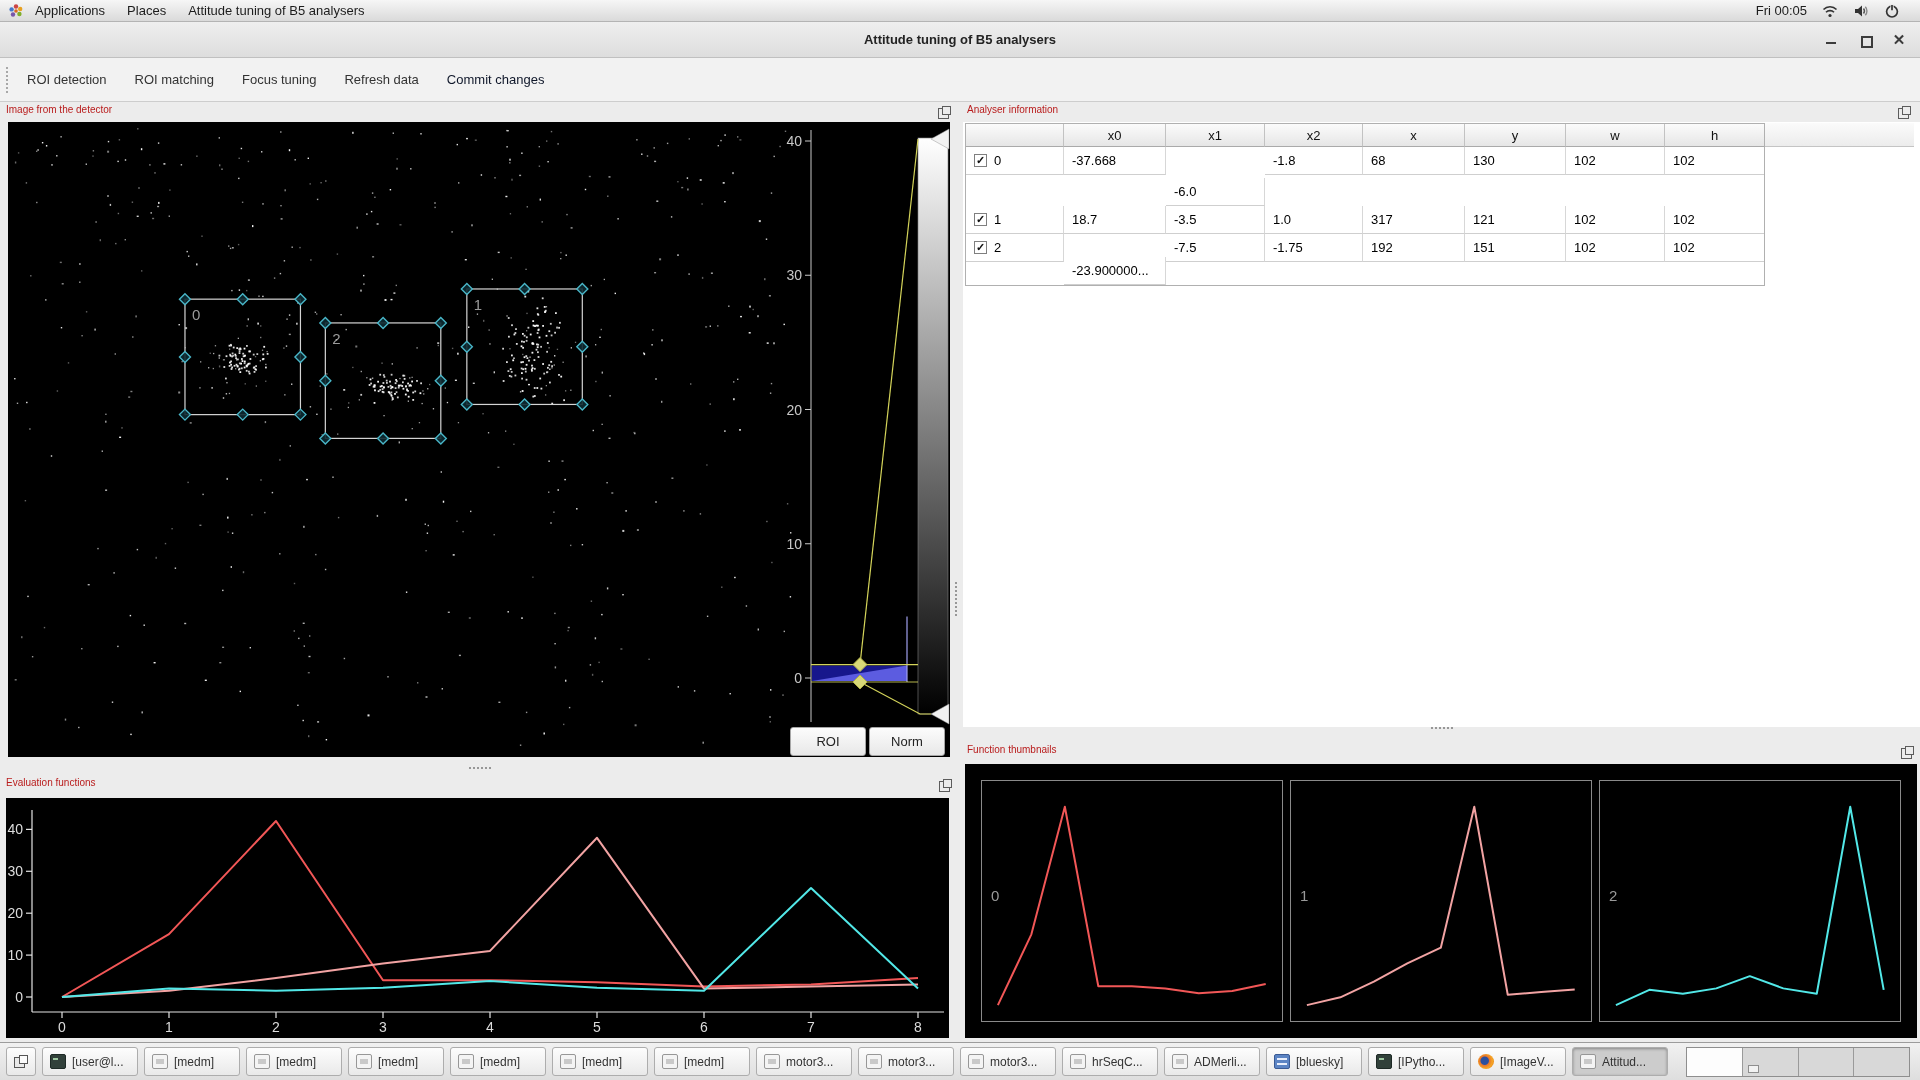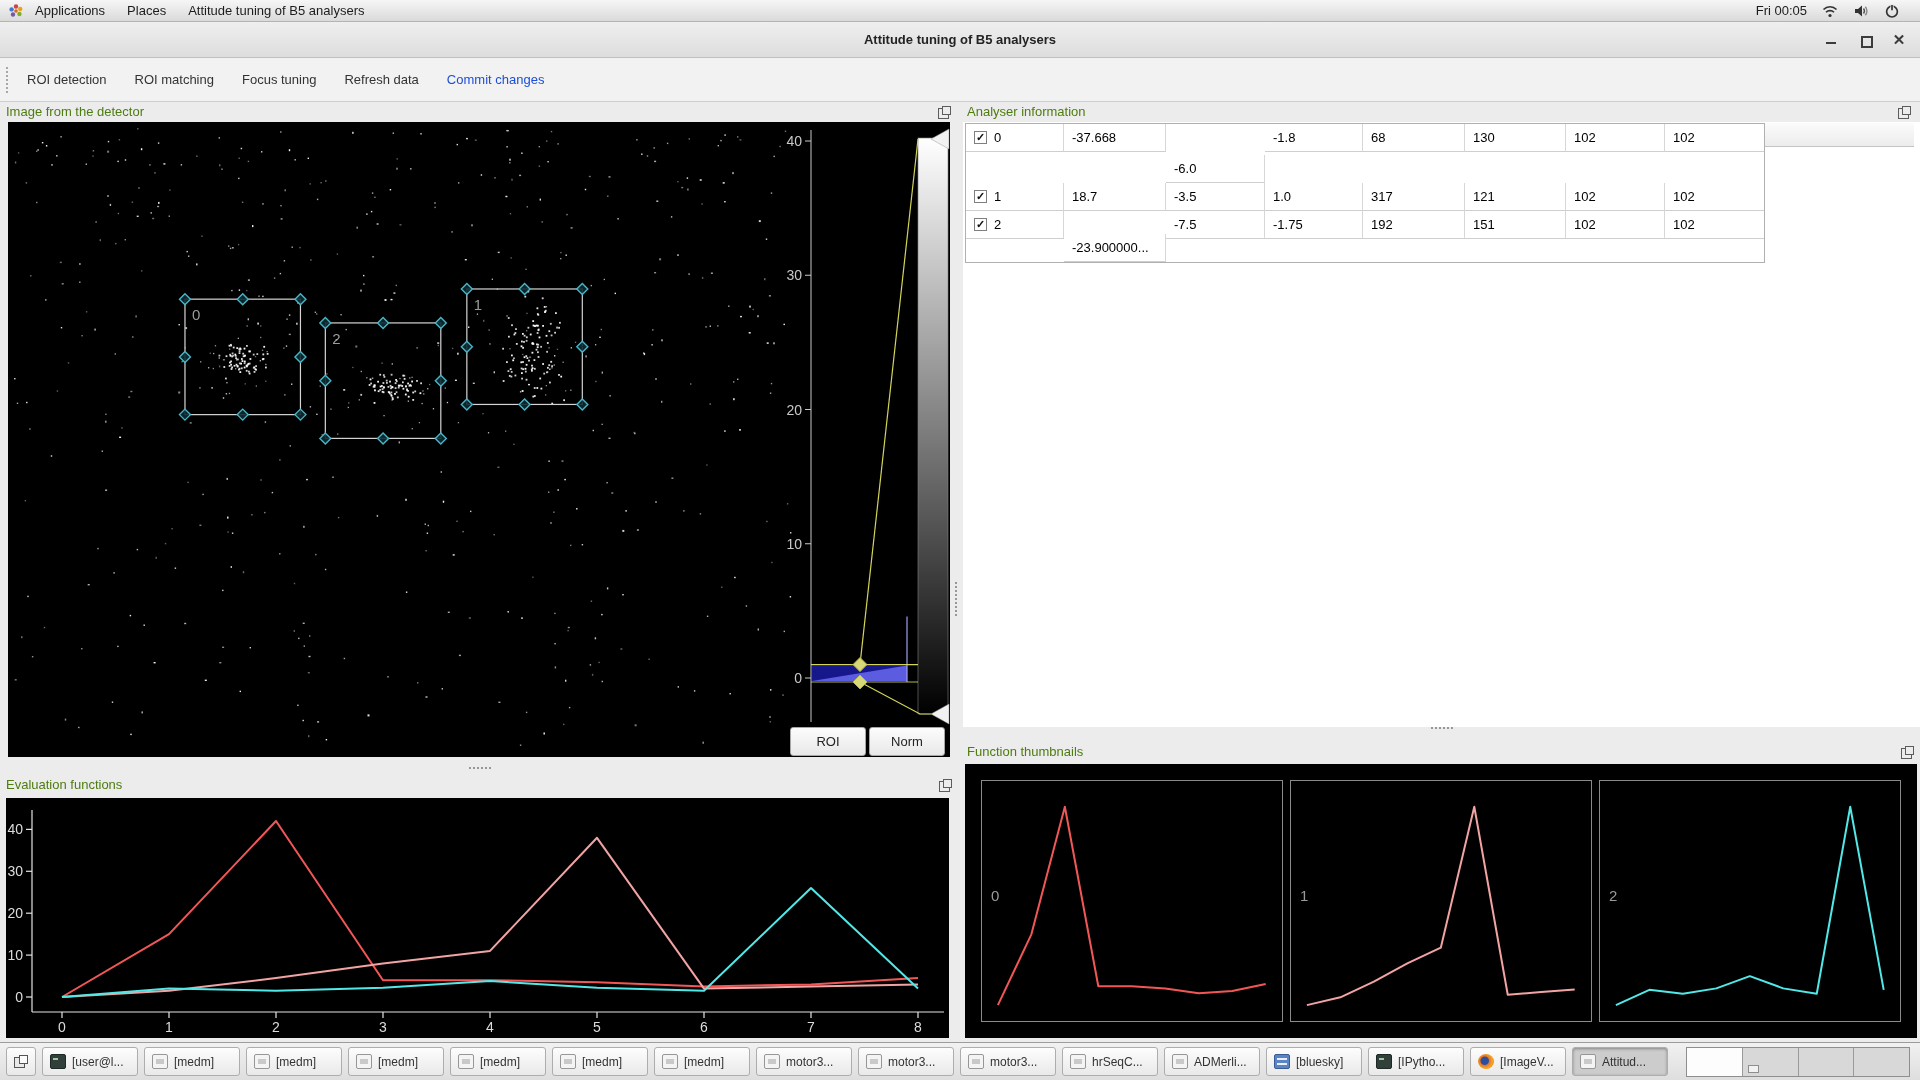--- a/index.html
+++ b/index.html
@@ -24,24 +24,24 @@
   .wc { width:14px; height:14px; position:relative; display:block; }
   .wc-min::after { content:""; position:absolute; left:2px; bottom:3px; width:10px; height:2px; background:#3c3c3c; }
   .wc-max::after { content:""; position:absolute; left:3px; top:3px; width:8px; height:8px; border:2px solid #3c3c3c; }
   .wc-close { font-size:15px; font-weight:bold; color:#3c3c3c; line-height:14px; text-align:center; }
 
   
   #toolbar { position:absolute; top:58px; left:0; right:0; height:44px; background:#f2f2f2;
     border-bottom:1px solid #cdcdcd; display:flex; align-items:center; font-size:13px; color:#333; z-index:20; }
   .tb-handle { width:0; height:26px; border-left:2px dotted #a8a8a8; margin:0 9px 0 6px; }
   .tool-btn { padding:7px 10px; margin-right:8px; border-radius:3px; }
-  .tool-btn.disabled { color:#1d4ed8; }
+  .tool-btn.disabled { color:#0f172a; }
 
   
-  .panel-label { position:absolute; font-size:13px; color:#4d7c0f; z-index:5; }
+  .panel-label { position:absolute; font-size:10px; color:#b91c1c; z-index:5; }
   .detach { position:absolute; width:13px; height:13px; z-index:6; }
   .detach::before { content:""; position:absolute; left:0; bottom:0; width:9px; height:9px; border:1px solid #5c5c5c; }
   .detach::after  { content:""; position:absolute; right:0; top:0; width:7px; height:7px; border:1px solid #5c5c5c; background:#ececec; }
   .split-h { position:absolute; width:22px; height:0; border-top:2px dotted #979797; }
   .split-v { position:absolute; height:34px; width:0; border-left:2px dotted #979797; }
 
   
   #detector { position:absolute; left:8px; top:122px; width:942px; height:635px; background:#000; }
   #det-svg { display:block; width:942px; height:635px; }
   .imgbtn { position:absolute; width:76px; height:29px; background:linear-gradient(#fcfcfc,#e8e8e8);
@@ -1093,20 +1093,30 @@
   </svg>
 
 <div class="split-v" style="left:955px; top:582px;"></div>
 
 <div id="right-bg"></div>
 <div class="panel-label" style="left:967px; top:104px;">Analyser information</div>
 <span class="detach" style="left:1898px; top:106px;"></span>
 <div id="ahead-ext"></div>
 
 <div id="atable">
+  <div class="t-row t-head">
+    <div class="t-cell" style="width:98px"></div>
+    <div class="t-cell" style="width:102px">x0</div>
+    <div class="t-cell" style="width:99px">x1</div>
+    <div class="t-cell" style="width:98px">x2</div>
+    <div class="t-cell" style="width:102px">x</div>
+    <div class="t-cell" style="width:101px">y</div>
+    <div class="t-cell" style="width:99px">w</div>
+    <div class="t-cell" style="width:99px">h</div>
+  </div>
   <div class="t-body" id="table-body">
       <div class="t-row">
         <div class="t-cell" style="width: 98px;">
           <span class="cb">✓</span>
           <span>0</span>
         </div>
         <div class="t-cell" style="width: 102px;">-37.668</div>
         <div class="t-cell" style="width: 99px; margin-top: 31px;">-6.0</div>
         <div class="t-cell" style="width: 98px;">-1.8</div>
         <div class="t-cell" style="width: 102px;">68</div>

